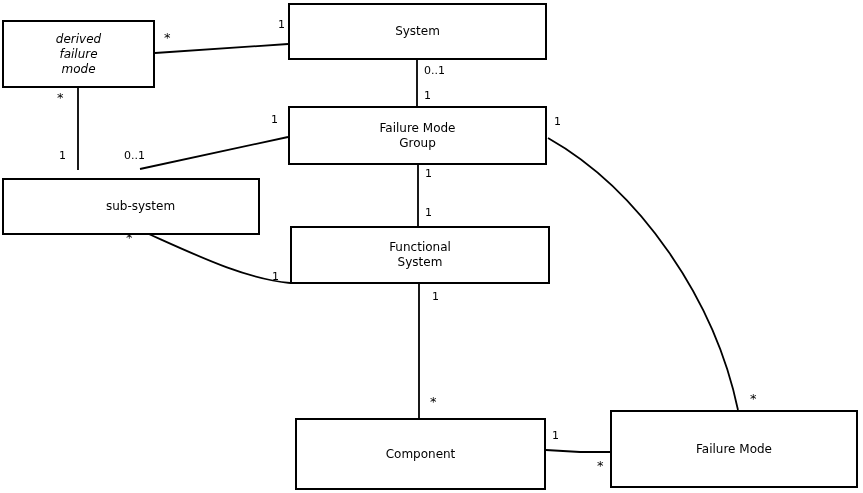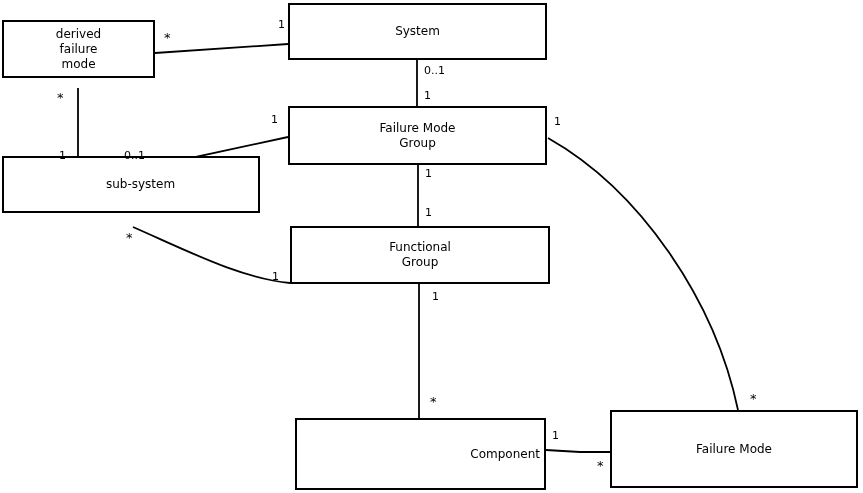--- a/index.html
+++ b/index.html
@@ -65,40 +65,40 @@
       <path d="M 78 88 L 78 170" fill="none" stroke="#000000" stroke-width="1.8" stroke-linecap="butt"></path>
       <path d="M 140 169 L 288 137" fill="none" stroke="#000000" stroke-width="1.8" stroke-linecap="butt"></path>
       <path d="M 418 165 L 418 226" fill="none" stroke="#000000" stroke-width="1.8" stroke-linecap="butt"></path>
       <path d="M 133 227 C 190 252 240 278 290 283" fill="none" stroke="#000000" stroke-width="1.8" stroke-linecap="butt"></path>
       <path d="M 419 284 L 419 418" fill="none" stroke="#000000" stroke-width="1.8" stroke-linecap="butt"></path>
       <path d="M 546 450 L 580 452 L 610 452" fill="none" stroke="#000000" stroke-width="1.8" stroke-linecap="butt"></path>
       <path d="M 548 138 C 640 190 715 300 738 410" fill="none" stroke="#000000" stroke-width="1.8" stroke-linecap="butt"></path>
     </svg>
 
   <div id="boxes-container">
-      <div class="uml-box" style="left: 2px; top: 20px; width: 153px; height: 58px; border-color: rgb(0, 0, 0);">
+      <div class="uml-box" style="left: 2px; top: 20px; width: 153px; height: 68px; border-color: rgb(0, 0, 0); font-style: italic;">
         <div class="uml-box-label">derived
 failure
 mode</div>
       </div>
       <div class="uml-box" style="left: 288px; top: 3px; width: 259px; height: 57px; border-color: rgb(0, 0, 0); align-items: center;">
         <div class="uml-box-label">System</div>
       </div>
-      <div class="uml-box" style="left: 2px; top: 156px; width: 258px; height: 57px; border-color: rgb(0, 0, 0); padding-left: 19px;">
+      <div class="uml-box" style="left: 2px; top: 178px; width: 258px; height: 57px; border-color: rgb(0, 0, 0); padding-left: 19px;">
         <div class="uml-box-label">sub-system</div>
       </div>
       <div class="uml-box" style="left: 288px; top: 106px; width: 259px; height: 59px; border-color: rgb(0, 0, 0);">
         <div class="uml-box-label">Failure Mode
 Group</div>
       </div>
       <div class="uml-box" style="left: 290px; top: 226px; width: 260px; height: 58px; border-color: rgb(0, 0, 0);">
         <div class="uml-box-label">Functional
-Group</div>
+System</div>
       </div>
-      <div class="uml-box" style="left: 295px; top: 418px; width: 251px; height: 72px; border-color: rgb(0, 0, 0); justify-content: flex-end;">
+      <div class="uml-box" style="left: 295px; top: 418px; width: 251px; height: 72px; border-color: rgb(0, 0, 0);">
         <div class="uml-box-label">Component</div>
       </div>
       <div class="uml-box" style="left: 610px; top: 410px; width: 248px; height: 78px; border-color: rgb(0, 0, 0);">
         <div class="uml-box-label">Failure Mode</div>
       </div>
     </div>
 
   <div id="mult-container">
       <span class="mult-label star" style="left: 164px; top: 32px;">*</span>
       <span class="mult-label" style="left: 278px; top: 19px;">1</span>

